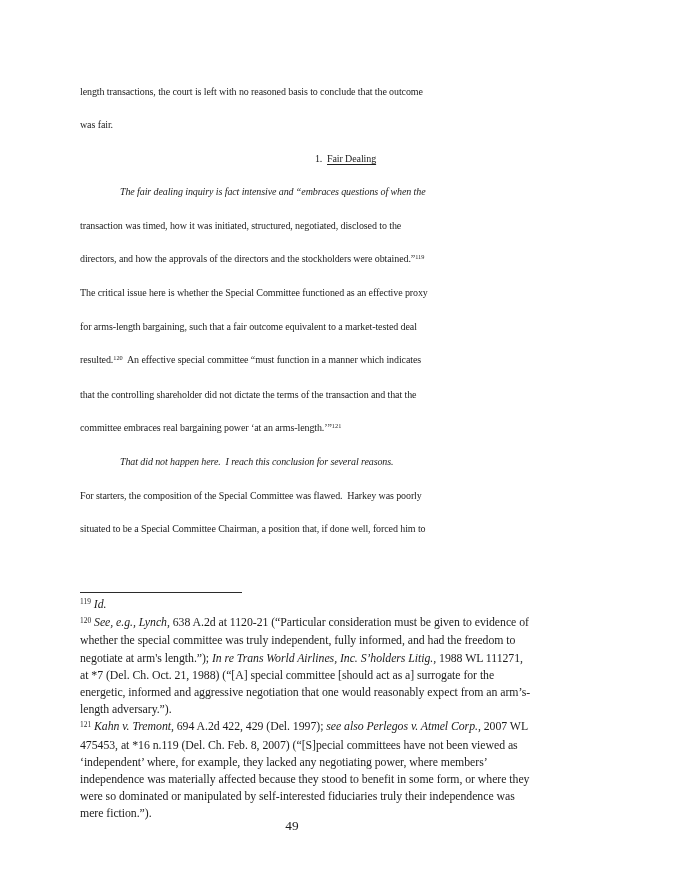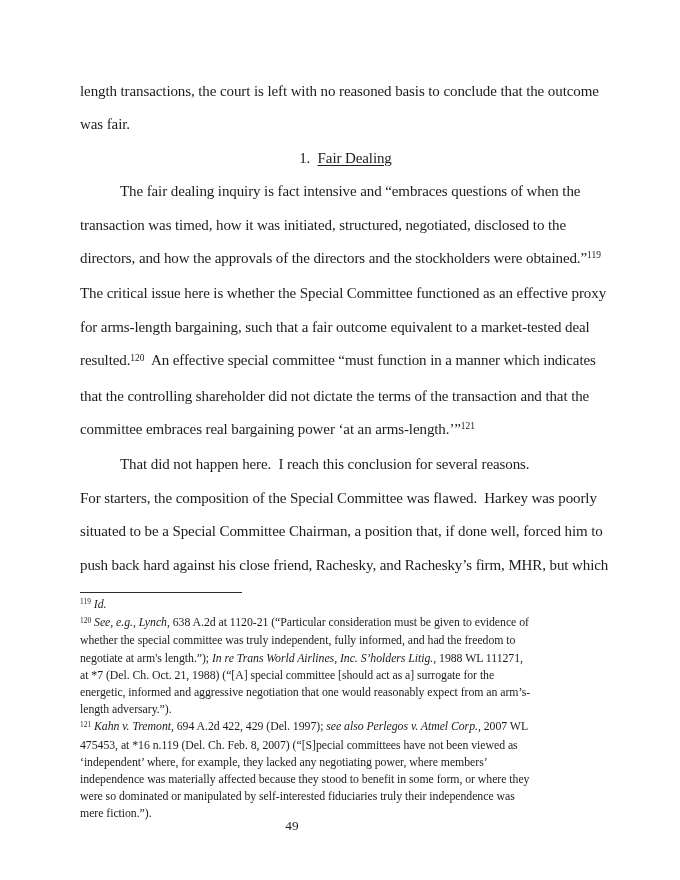--- a/index.html
+++ b/index.html
@@ -10,26 +10,26 @@
     background: #ffffff;
     font-family: "Liberation Serif", "DejaVu Serif", serif;
     color: #1c1c1c;
     overflow: hidden;
   }
   .body-text {
     position: absolute;
     left: 80px;
     top: 75px;
     width: 531px;
-    font-size: 15px;
+    font-size: 10px;
     line-height: 33.4px;
     letter-spacing: -0.1px;
   }
   .line { white-space: pre; }
-  .line.indent { padding-left: 40px; }
+  .line.indent { padding-left: 40px; font-style: italic; }
   .line.heading { text-align: center; padding-left: 0; }
   .it { font-style: italic; }
   .ul { text-decoration: underline; text-underline-offset: 2px; }
   .sup {
     font-size: 0.63em;
     position: relative;
     top: -0.5em;
     letter-spacing: 0;
     margin-top: 16px;
   }
@@ -69,21 +69,20 @@
       <div class="line"><span>transaction was timed, how it was initiated, structured, negotiated, disclosed to the</span></div>
       <div class="line"><span>directors, and how the approvals of the directors and the stockholders were obtained.”</span><span class="sup">119</span></div>
       <div class="line"><span>The critical issue here is whether the Special Committee functioned as an effective proxy</span></div>
       <div class="line"><span>for arms-length bargaining, such that a fair outcome equivalent to a market-tested deal</span></div>
       <div class="line"><span>resulted.</span><span class="sup">120</span><span>  An effective special committee “must function in a manner which indicates</span></div>
       <div class="line"><span>that the controlling shareholder did not dictate the terms of the transaction and that the</span></div>
       <div class="line"><span>committee embraces real bargaining power ‘at an arms-length.’”</span><span class="sup">121</span></div>
       <div class="line indent"><span>That did not happen here.  I reach this conclusion for several reasons.</span></div>
       <div class="line"><span>For starters, the composition of the Special Committee was flawed.  Harkey was poorly</span></div>
       <div class="line"><span>situated to be a Special Committee Chairman, a position that, if done well, forced him to</span></div>
-      <div class="line"><span>push back hard against his close friend, Rachesky, and Rachesky’s firm, MHR, but which</span></div>
     </div>
   <div class="footnotes">
     <div class="fn-sep"></div>
     <div id="fn-lines">
         <div class="line"><span class="sup">119</span><span class="it"> Id.</span></div>
         <div class="line"><span class="sup">120</span><span class="it"> See, e.g., Lynch</span><span>, 638 A.2d at 1120-21 (“Particular consideration must be given to evidence of</span></div>
         <div class="line"><span>whether the special committee was truly independent, fully informed, and had the freedom to</span></div>
         <div class="line"><span>negotiate at arm's length.”); </span><span class="it">In re Trans World Airlines, Inc. S’holders Litig.</span><span>, 1988 WL 111271,</span></div>
         <div class="line"><span>at *7 (Del. Ch. Oct. 21, 1988) (“[A] special committee [should act as a] surrogate for the</span></div>
         <div class="line"><span>energetic, informed and aggressive negotiation that one would reasonably expect from an arm’s-</span></div>

